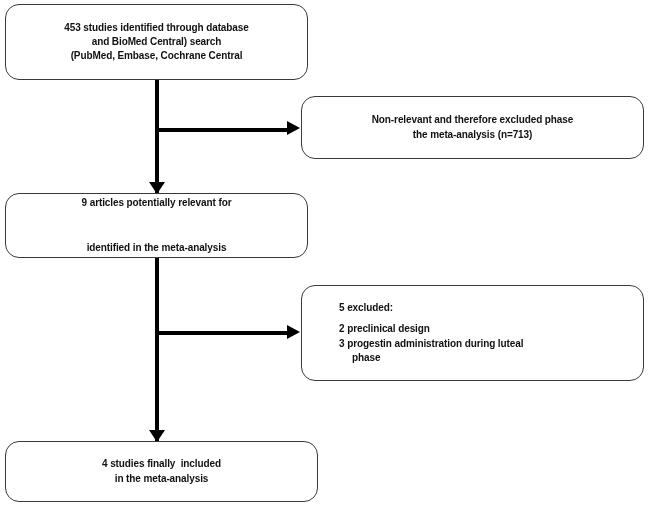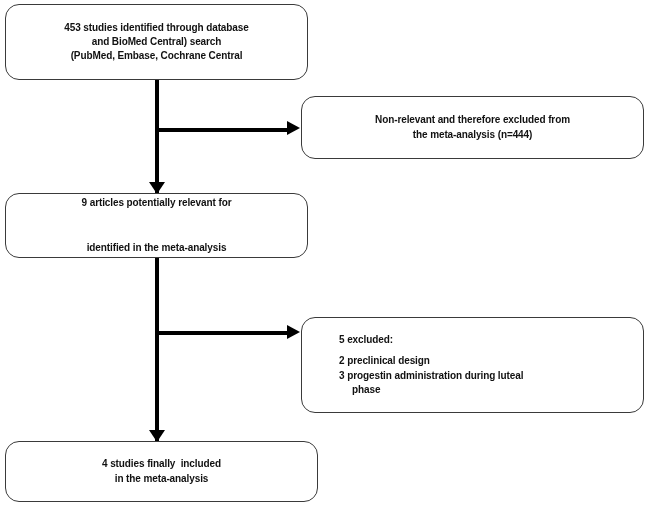--- a/index.html
+++ b/index.html
@@ -52,21 +52,20 @@
     padding: 0 10px;
   }
   #box-potentially-relevant {
     left: 5px;  top: 193px; width: 303px; height: 65px;
     padding: 0 6px;
     gap: 30px;
   }
   #box-excluded-reasons {
     left: 301px; top: 285px; width: 343px; height: 96px;
     padding: 0 0 0 37px;
-    margin-top: 32px;
   }
   #box-excluded-reasons .gap-line { margin-bottom: 7px; }
   #box-excluded-reasons .indent-line { padding-left: 13px; }
   #box-included {
     left: 5px;  top: 441px; width: 313px; height: 61px;
     padding: 0 16px;
   }
 
   
   .conn {
@@ -111,22 +110,22 @@
     <span class="box-line">(PubMed, Embase, Cochrane Central</span>
   </div>
 
   <div class="conn v-line" id="trunk-a"></div>
   <div class="arrow-down" id="arrowhead-to-relevant"></div>
 
   <div class="conn h-line" id="branch-a"></div>
   <div class="arrow-right" id="arrowhead-to-nonrelevant"></div>
 
   <div class="flow-box centered" id="box-excluded-nonrelevant">
-    <span class="box-line">Non-relevant and therefore excluded from</span>
-    <span class="box-line">the meta-analysis (n=444)</span>
+    <span class="box-line">Non-relevant and therefore excluded phase</span>
+    <span class="box-line">the meta-analysis (n=713)</span>
   </div>
 
   <div class="flow-box centered" id="box-potentially-relevant">
     <span class="box-line">9 articles potentially relevant for</span>
     <span class="box-line">identified in the meta-analysis</span>
   </div>
 
   <div class="conn v-line" id="trunk-b"></div>
   <div class="arrow-down" id="arrowhead-to-included"></div>
 

